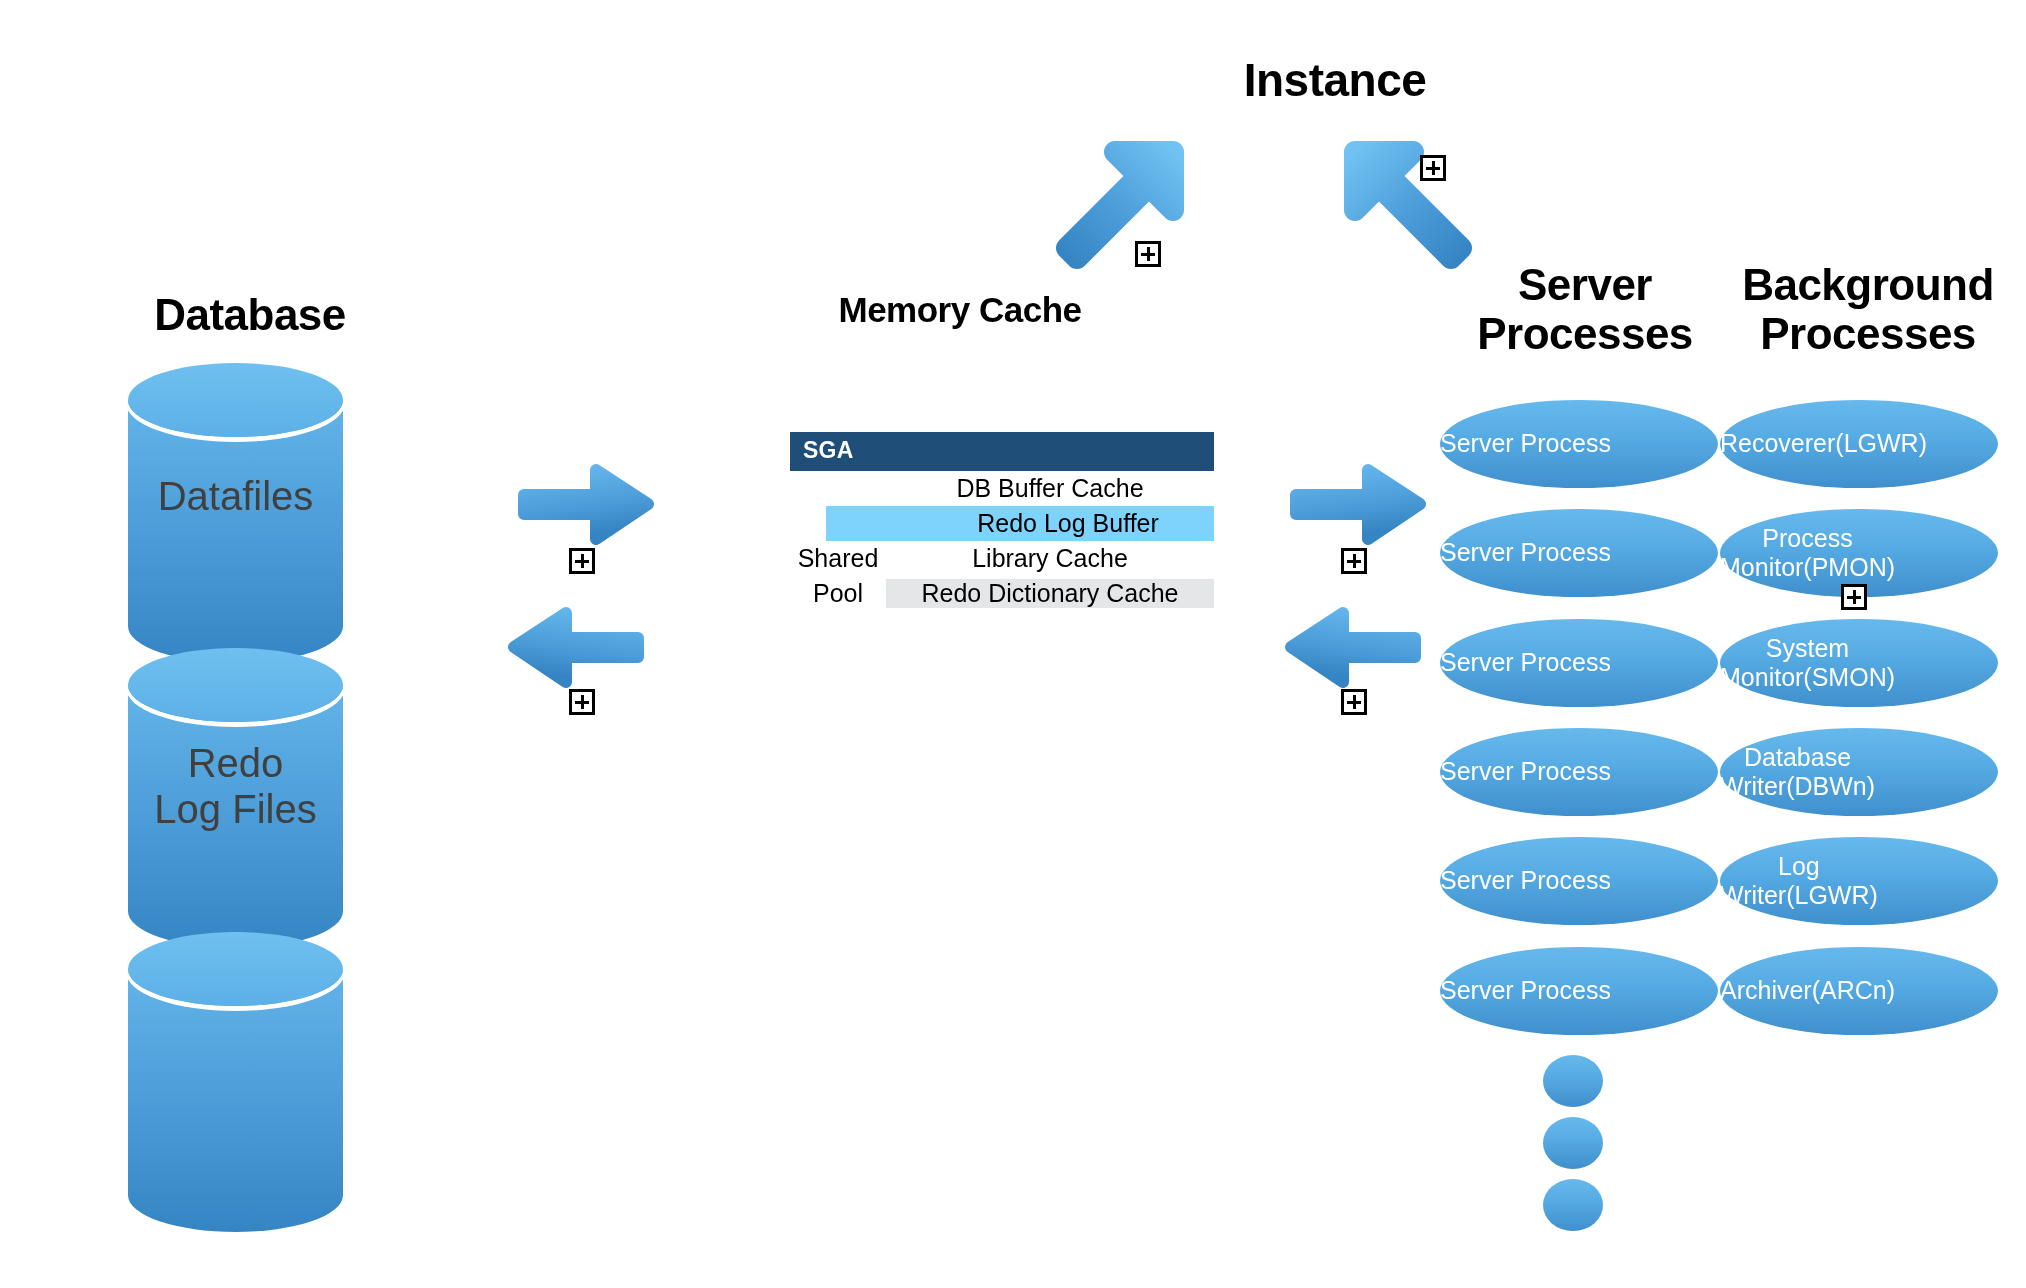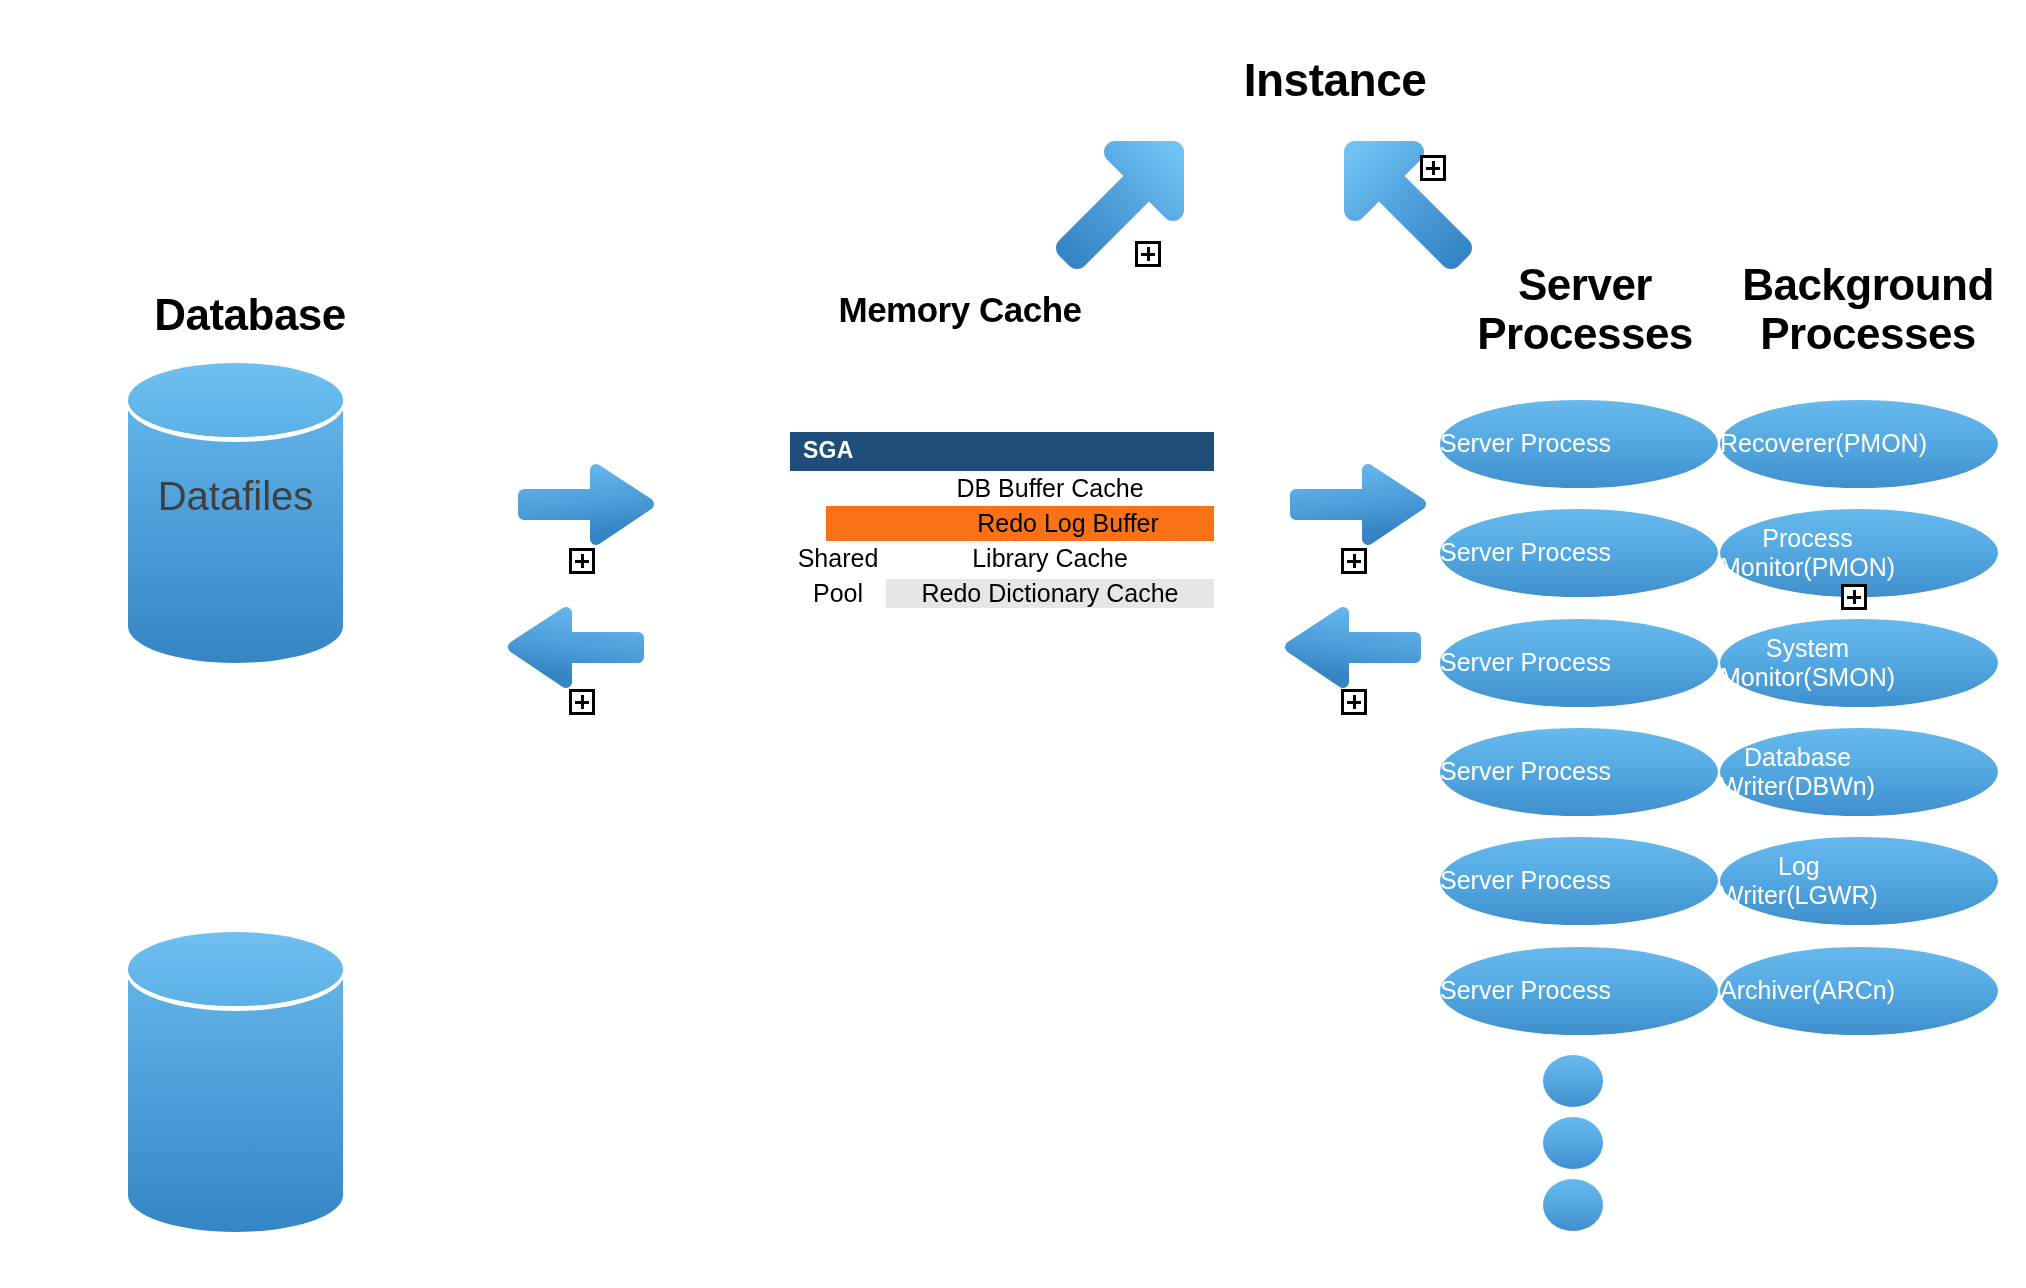--- a/index.html
+++ b/index.html
@@ -132,21 +132,21 @@
     flex: 0 0 96px;
     text-align: center;
     font-size: 25px;
     color: #000000;
   }
   #sga-table .cell {
     flex: 1;
     text-align: center;
   }
   #sga-table .shade-full {
-    background: #f97316;
+    background: #7dd3fc;
     margin-left: 36px;
   }
   #sga-table .shade-inset .cell {
     background: #E4E6E8;
   }
 
   
   .ellipse {
     position: absolute;
     border-radius: 50%;
@@ -181,20 +181,26 @@
 
   <div class="heading" style="left:1718px; top:260px; width:300px; font-size:44px;">Background
 Processes</div>
 
   <div class="cyl" style="left:128px; top:363px; width:215px; height:300px;">
     <div class="body"></div>
     <div class="top"></div>
     <div class="label" style="top:110px;">Datafiles</div>
   </div>
 
+  <div class="cyl" style="left:128px; top:648px; width:215px; height:300px;">
+    <div class="body"></div>
+    <div class="top"></div>
+    <div class="label" style="top:92px;">Redo
+Log Files</div>
+  </div>
 
   <div class="cyl" style="left:128px; top:932px; width:215px; height:300px;">
     <div class="body"></div>
     <div class="top"></div>
   </div>
 
   <div class="arrow" style="left:518px; top:462px; width:136px; height:85px;">
     <svg width="136" height="85" viewBox="0 0 136 85">
       <defs>
         <linearGradient id="gR1" x1="0" y1="0" x2="0.25" y2="1">
@@ -322,21 +328,21 @@
   </div>
   <div class="ellipse" style="left:1440px; top:947px; width:278px; height:88px;">
     <span>Server Process</span>
   </div>
 
   <div class="dot" style="left:1543px; top:1055px; width:60px; height:52px;"></div>
   <div class="dot" style="left:1543px; top:1117px; width:60px; height:52px;"></div>
   <div class="dot" style="left:1543px; top:1179px; width:60px; height:52px;"></div>
 
   <div class="ellipse" style="left:1720px; top:400px; width:278px; height:88px;">
-    <span>Recoverer(PMON)</span>
+    <span>Recoverer(LGWR)</span>
   </div>
   <div class="ellipse" style="left:1720px; top:509px; width:278px; height:88px;">
     <span>Process
 Monitor(PMON)</span>
   </div>
   <div class="plus-handle" style="left:1841px; top:584px;"></div>
 
   <div class="ellipse" style="left:1720px; top:619px; width:278px; height:88px;">
     <span>System
 Monitor(SMON)</span>

